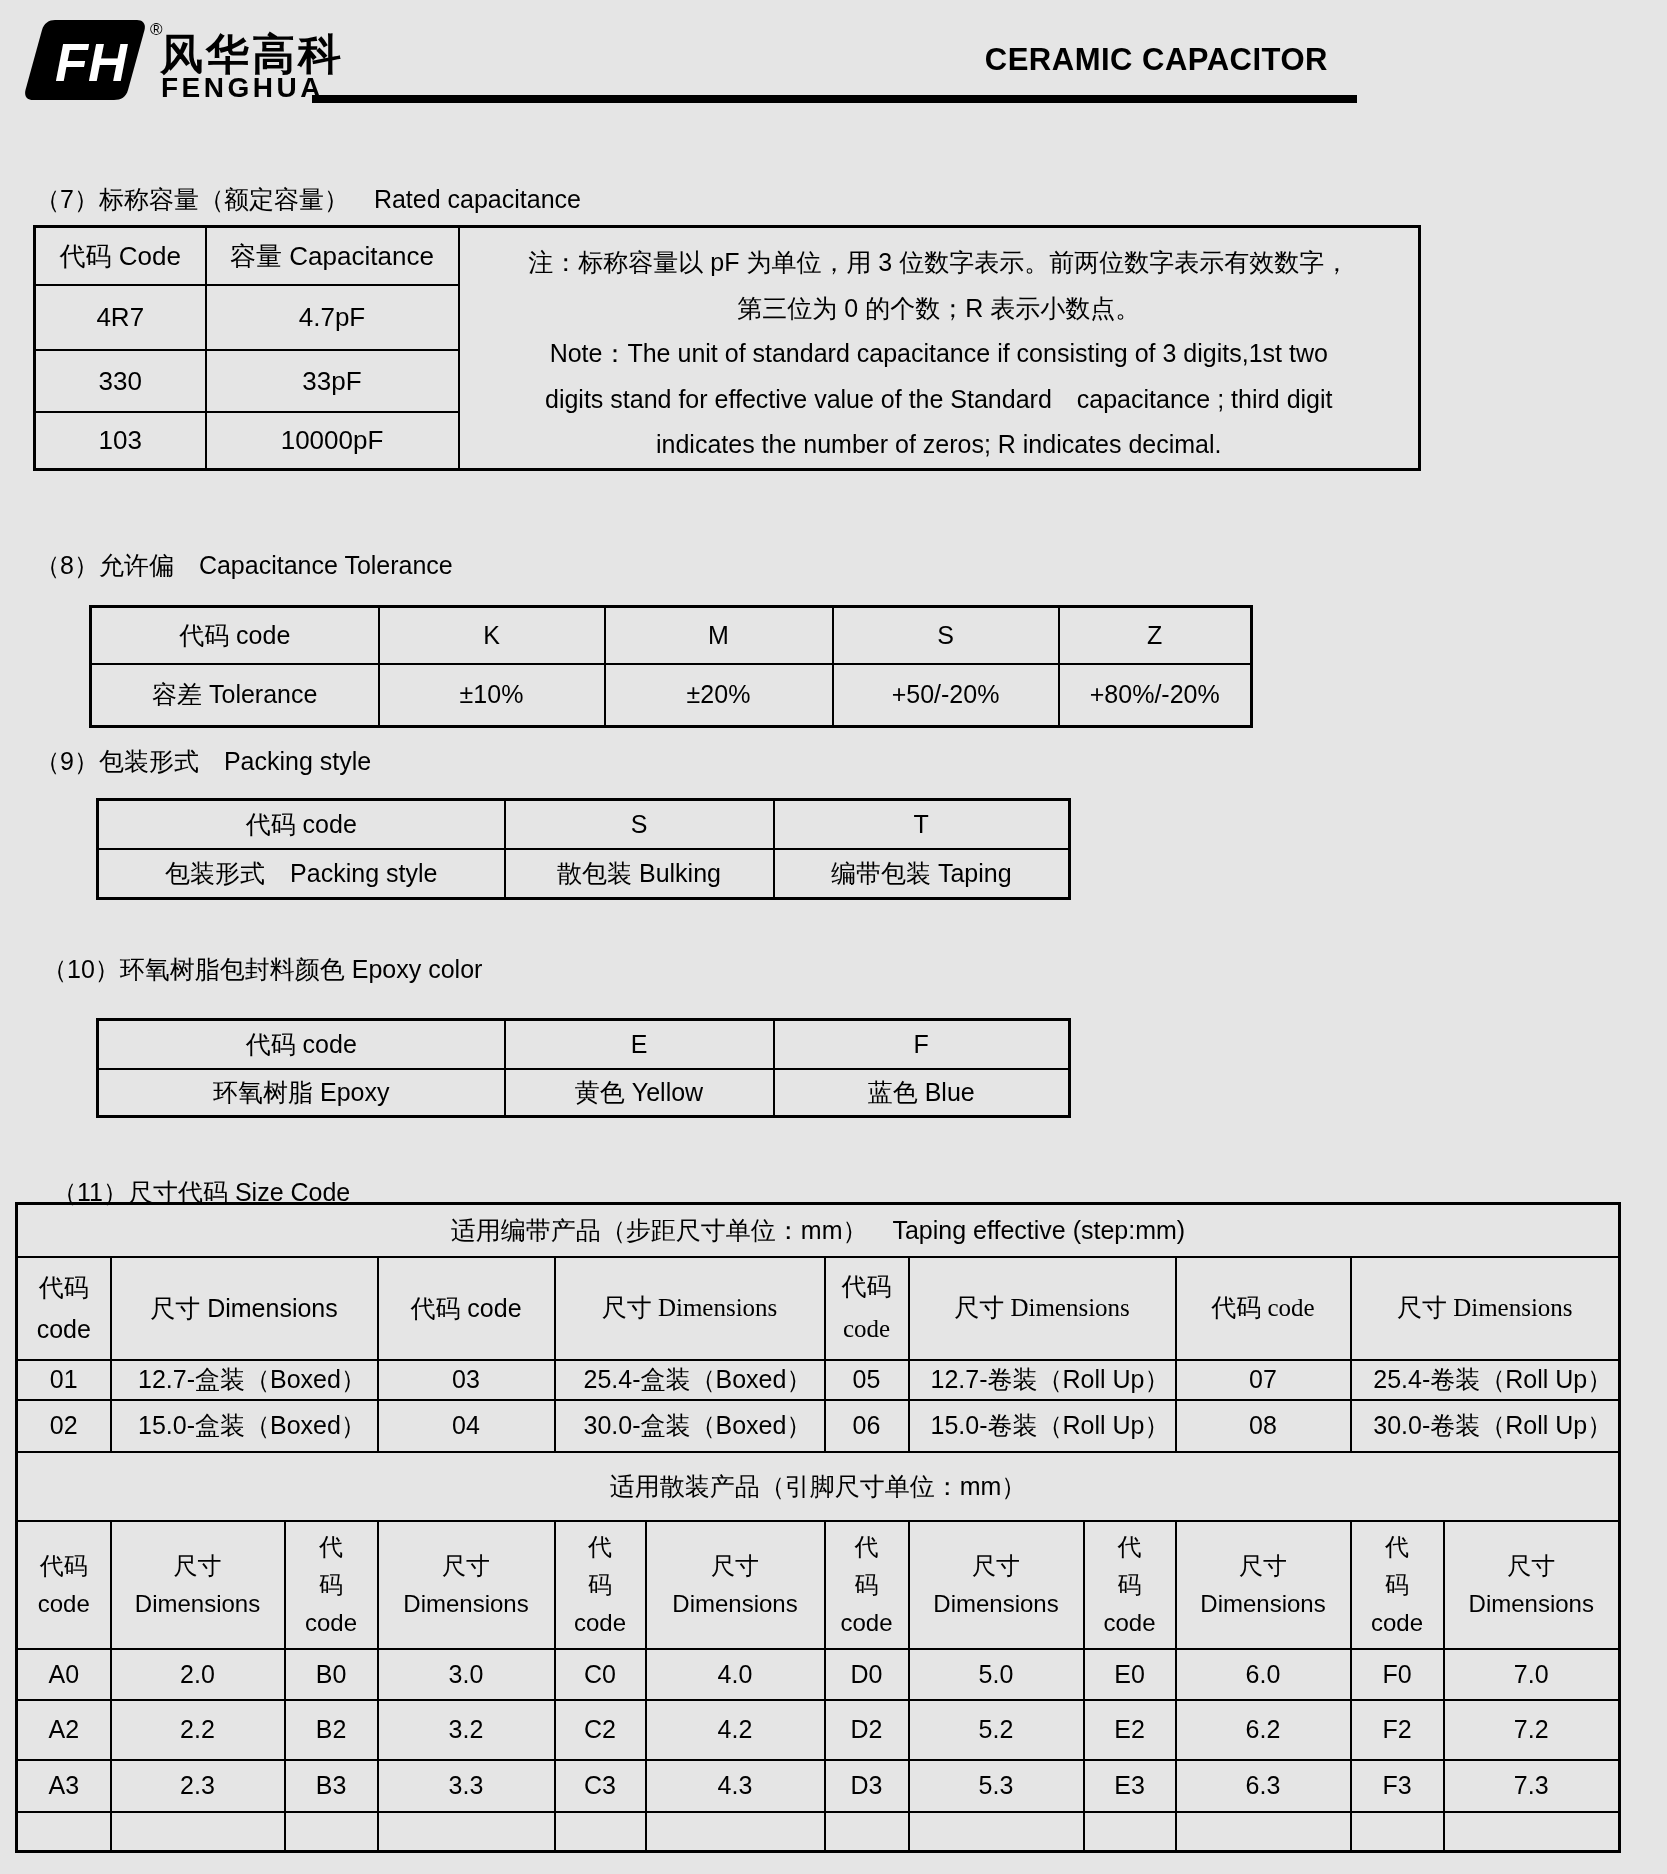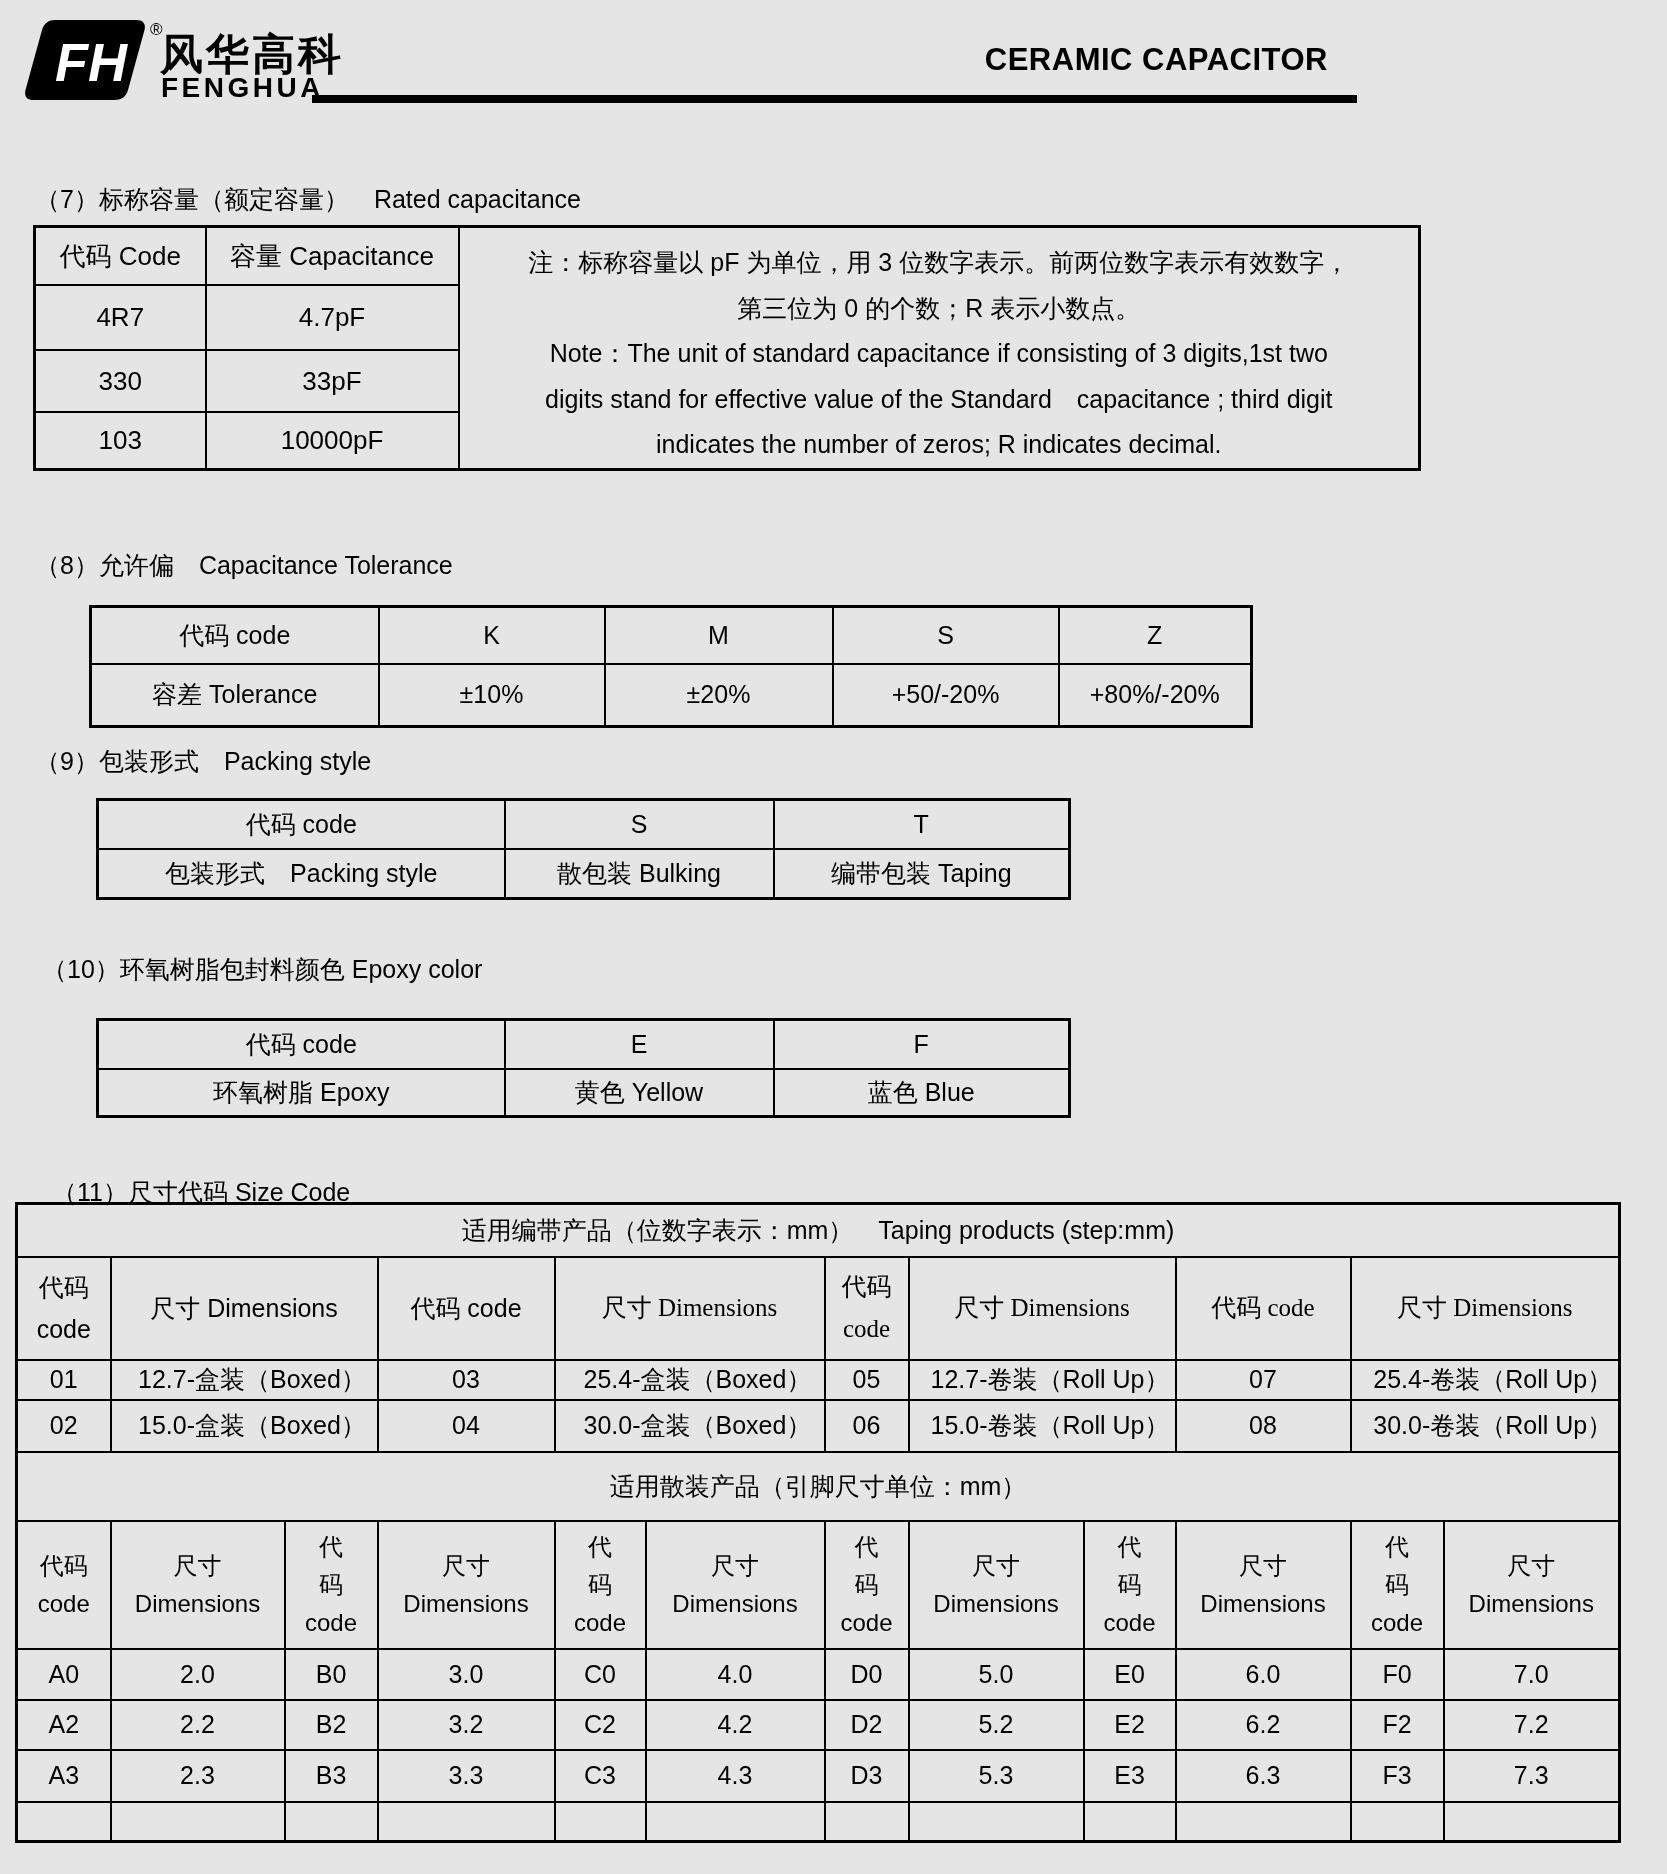--- a/index.html
+++ b/index.html
@@ -190,21 +190,21 @@
         <col style="width:84px">
         <col style="width:175px">
       <col style="width:92px">
         <col style="width:175px">
         <col style="width:93px">
         <col style="width:176px">
     </colgroup>
 
     <tbody>
         <tr style="height:53px">
-      <td colspan="12">适用编带产品（位数字表示：mm）　Taping products (step:mm)</td>
+      <td colspan="12">适用编带产品（步距尺寸单位：mm）　Taping effective (step:mm)</td>
     </tr>
 
     <tr style="height:103px">
       <td class="pre hdr2">代码
 code</td>
       <td colspan="2" class="hdr2">尺寸 Dimensions</td>
       <td class="hdr2">代码 code</td>
       <td colspan="2" class="hdr2 serif">尺寸 Dimensions</td>
       <td class="pre hdr2 serif">代码
 code</td>
@@ -277,21 +277,21 @@
       <td>3.0</td>
       <td>C0</td>
       <td>4.0</td>
       <td>D0</td>
       <td>5.0</td>
       <td>E0</td>
       <td>6.0</td>
       <td>F0</td>
       <td>7.0</td>
     </tr>
-    <tr style="height:50px">
+    <tr style="height:60px">
       <td>A2</td>
       <td>2.2</td>
       <td>B2</td>
       <td>3.2</td>
       <td>C2</td>
       <td>4.2</td>
       <td>D2</td>
       <td>5.2</td>
       <td>E2</td>
       <td>6.2</td>

